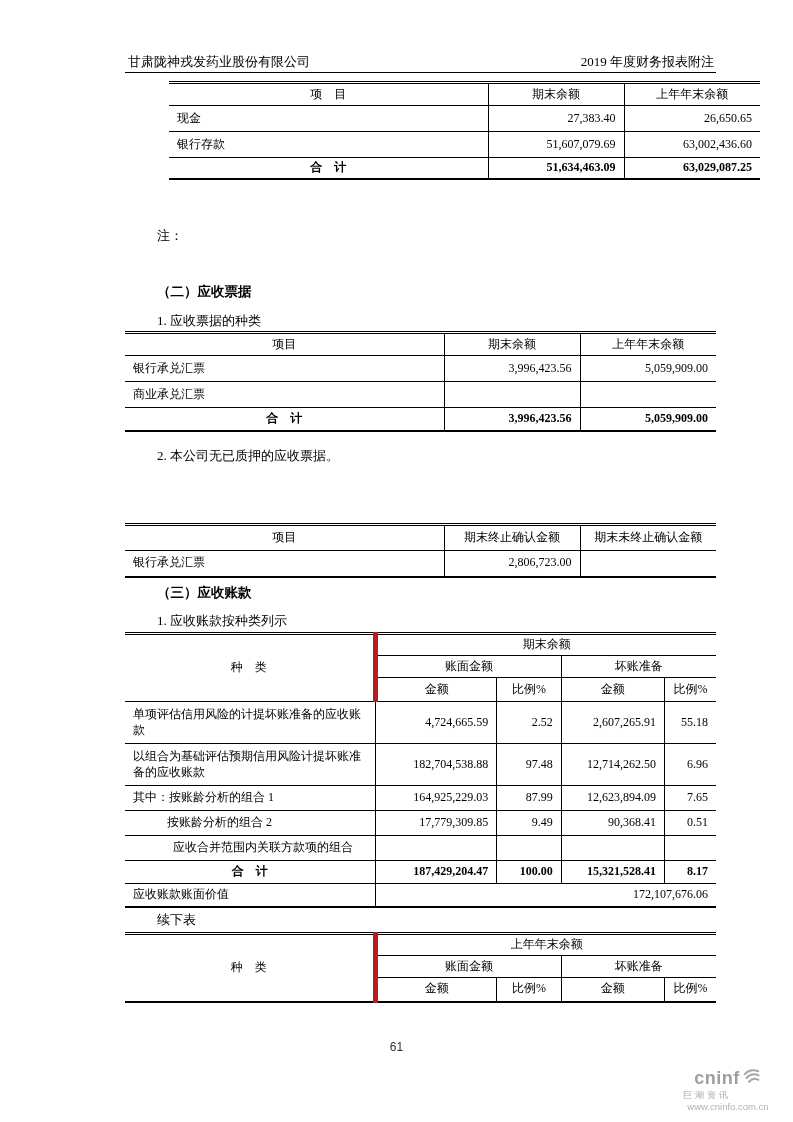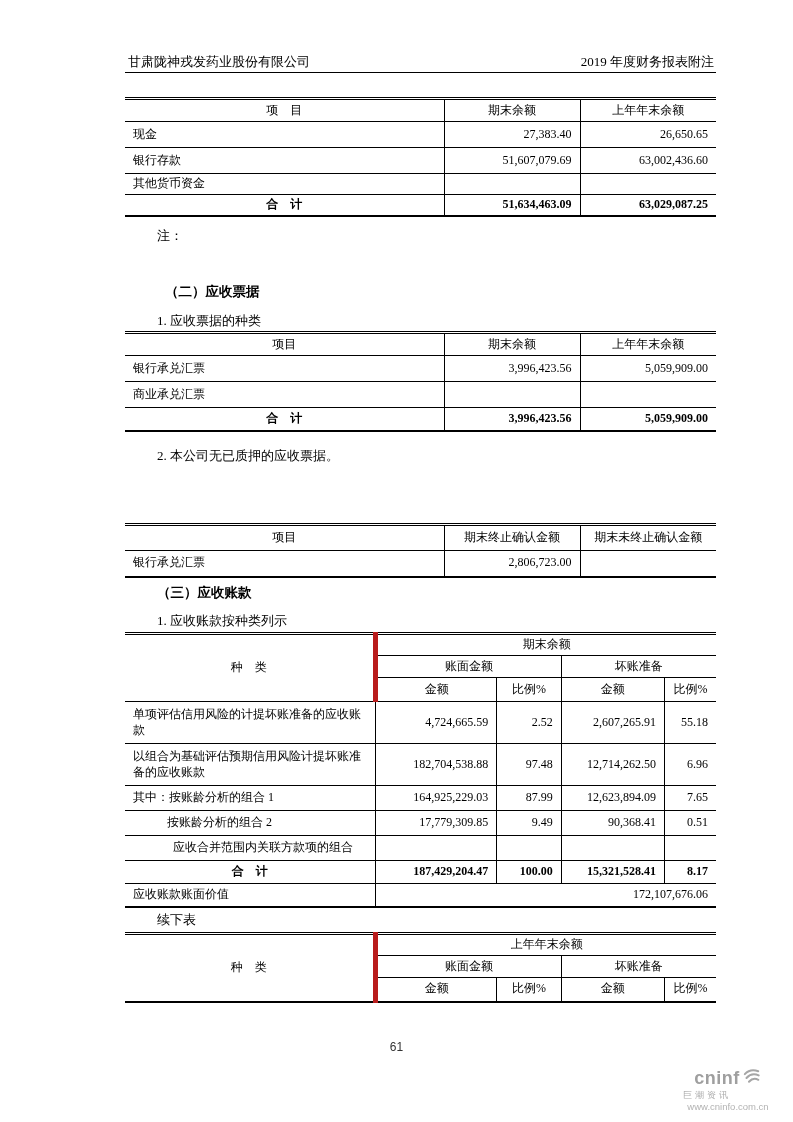--- a/index.html
+++ b/index.html
@@ -57,21 +57,21 @@
 <body>
 
 <div class="page">
 
   <div class="pg-header">
     <span>甘肃陇神戎发药业股份有限公司</span>
     <span>2019 年度财务报表附注</span>
   </div>
   <div class="pg-header-rule"></div>
 
-  <table class="tbl" style="top:97px;">
+  <table class="tbl" style="top:81px;margin-left:44px;">
     <colgroup>
         <col style="width:54%">
         <col style="width:23%">
         <col style="width:23%">
       </colgroup>
     <tbody>
         <tr style="height:23px">
       <td class="ta-c">项　目</td>
       <td class="ta-c">期末余额</td>
       <td class="ta-c">上年年末余额</td>
@@ -80,35 +80,30 @@
       <td>现金</td>
       <td class="ta-r">27,383.40</td>
       <td class="ta-r">26,650.65</td>
     </tr>
     <tr style="height:26px">
       <td>银行存款</td>
       <td class="ta-r">51,607,079.69</td>
       <td class="ta-r">63,002,436.60</td>
     </tr>
     <tr style="height:21px">
-      <td>其他货币资金</td>
-      <td class="ta-r"></td>
-      <td class="ta-r"></td>
-    </tr>
-    <tr style="height:21px">
       <td class="ta-c b">合　计</td>
       <td class="ta-r b">51,634,463.09</td>
       <td class="ta-r b">63,029,087.25</td>
     </tr>
   </tbody>
     </table>
 
   <div class="txt" style="top:227px;">注：</div>
 
-  <div class="txt heading" style="top:283px;margin-left:8px;">（二）应收票据</div>
+  <div class="txt heading" style="top:283px;">（二）应收票据</div>
   <div class="txt" style="top:312px;">1. 应收票据的种类</div>
 
   <table class="tbl" style="top:331px;">
     <colgroup>
         <col style="width:54%">
         <col style="width:23%">
         <col style="width:23%">
       </colgroup>
     <tbody>
         <tr style="height:23px">

